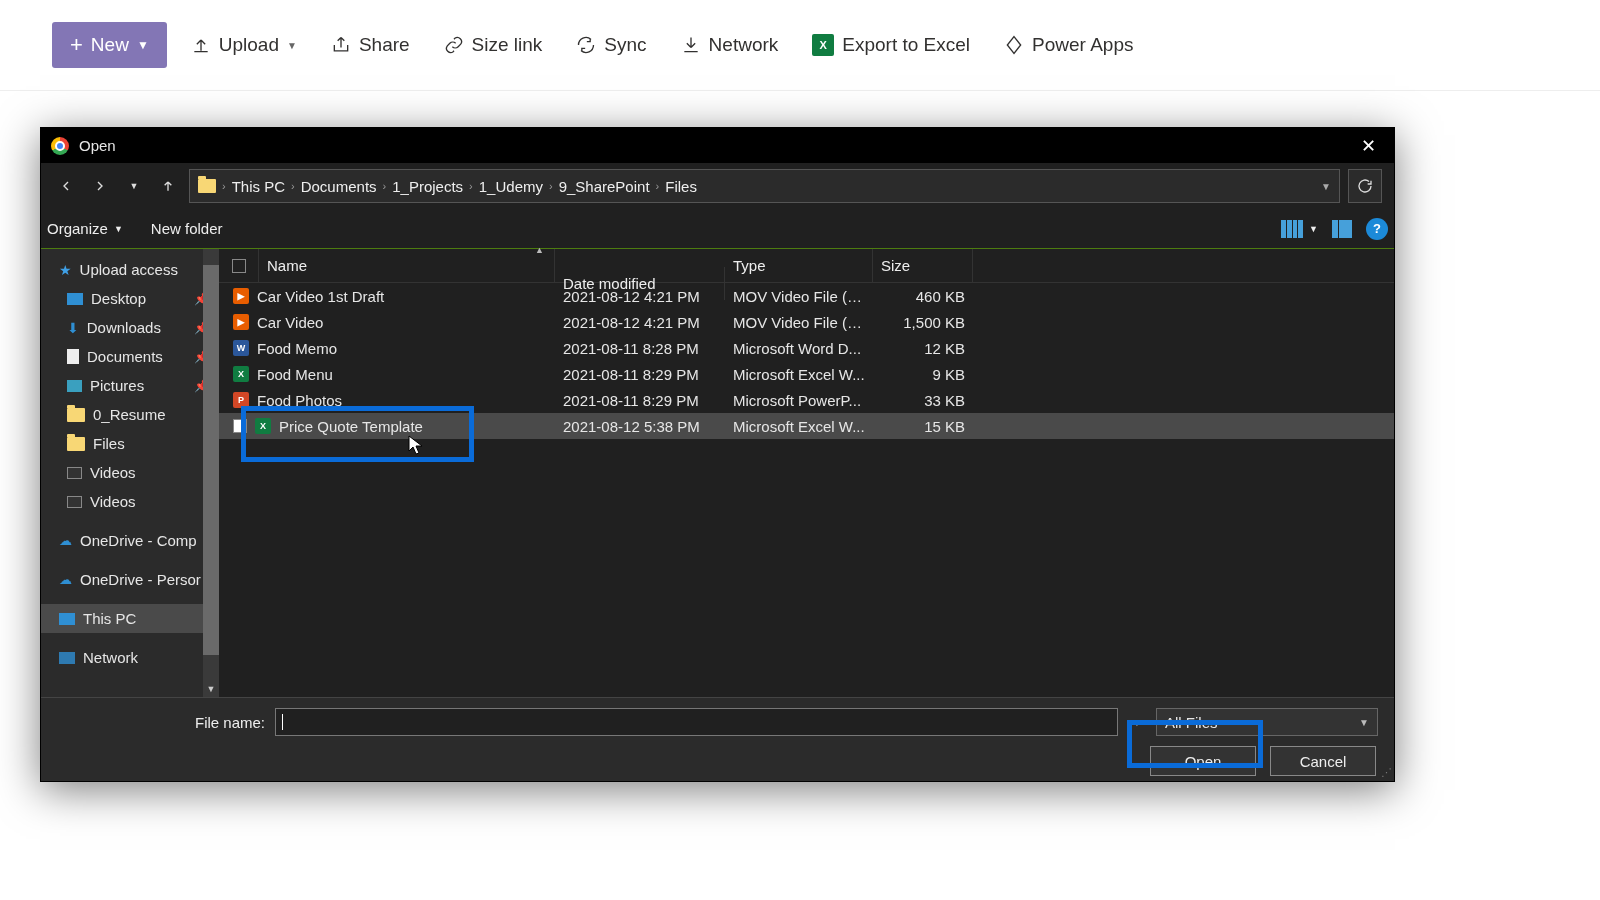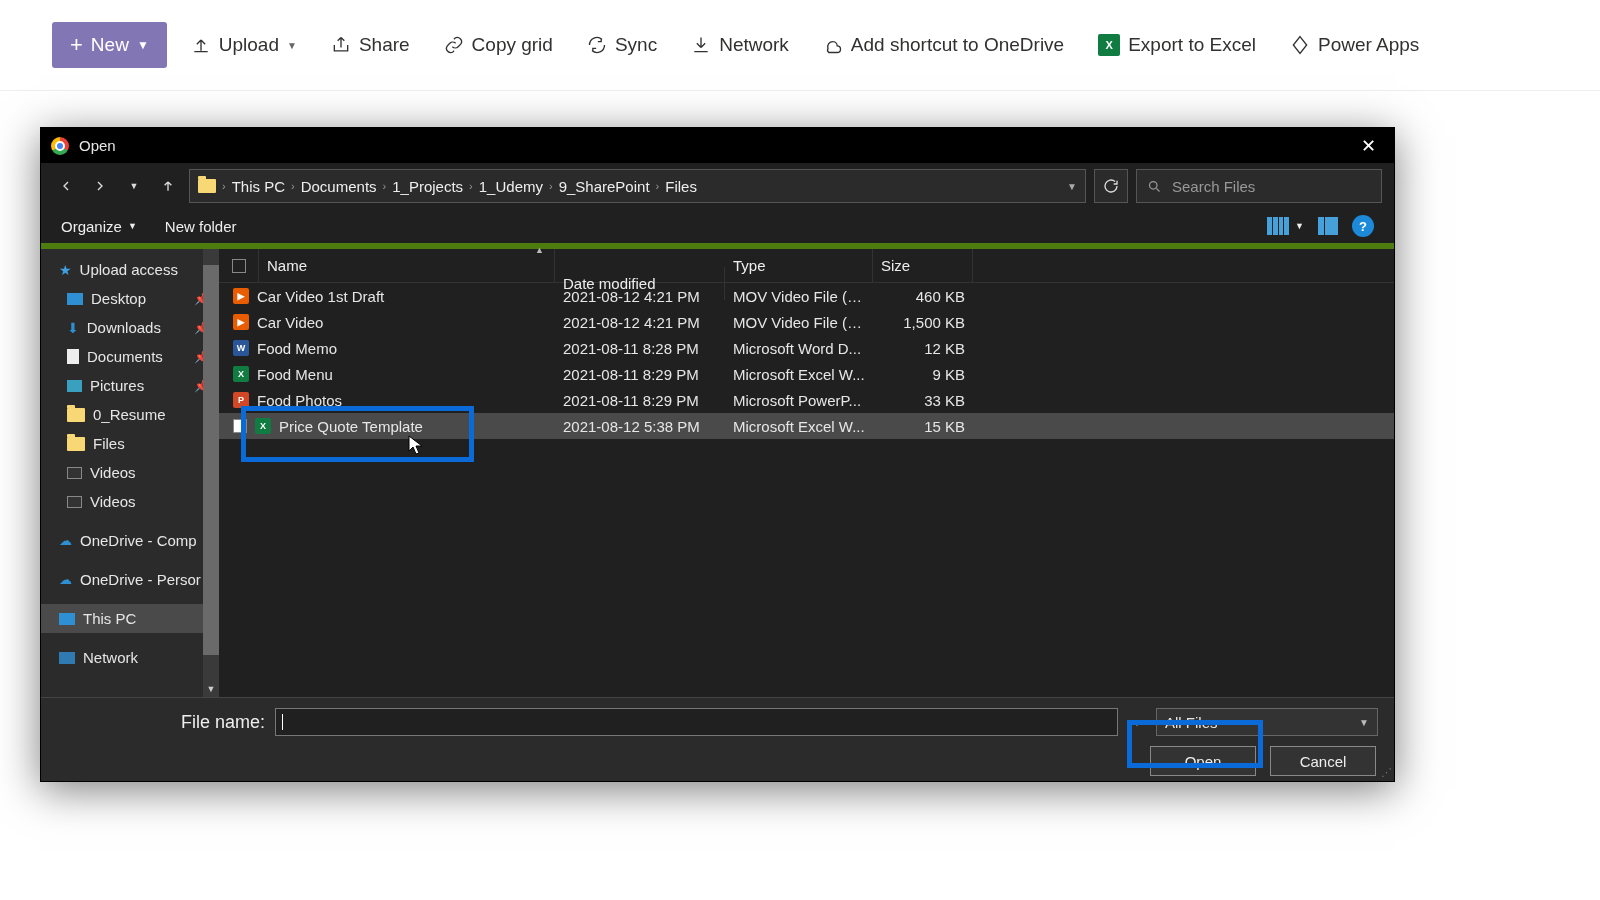--- a/index.html
+++ b/index.html
@@ -26,21 +26,21 @@
   .navbtn svg { width: 16px; height: 16px; }
   .addr { flex: 1; display: flex; align-items: center; background: #2b2b2b; border: 1px solid #555; height: 34px; padding: 0 8px; gap: 6px; font-size: 15px; }
   .folder-ico { width: 18px; height: 14px; background: #f8d775; border-radius: 1px; position: relative; }
   .folder-ico::before { content: ""; position: absolute; top: -3px; left: 0; width: 8px; height: 3px; background: #f8d775; border-radius: 1px 1px 0 0; }
   .crumb { color: #eee; }
   .chev { color: #999; font-size: 11px; }
   .addr .drop { margin-left: auto; color: #aaa; font-size: 10px; }
   .refresh { width: 34px; height: 34px; display: flex; align-items: center; justify-content: center; background: #2b2b2b; border: 1px solid #555; color: #ddd; }
   .search { width: 246px; height: 34px; background: #2b2b2b; border: 1px solid #555; display: flex; align-items: center; padding: 0 10px; gap: 10px; color: #999; font-size: 15px; }
 
-  .toolrow { display: flex; align-items: center; height: 40px; padding: 0 20px; gap: 28px; border-bottom: 6px solid #4d7c0f; }
+  .toolrow { display: flex; align-items: center; height: 40px; padding: 0 6px; gap: 28px; border-bottom: 1px solid #4d7c0f; }
   .toolbtn { display: flex; align-items: center; gap: 6px; font-size: 15px; color: #eee; }
   .toolrow .right { margin-left: auto; display: flex; align-items: center; gap: 14px; }
   .viewbtn { width: 22px; height: 18px; display: flex; gap: 1px; }
   .viewbtn span { background: #46a0da; flex: 1; }
   .help { width: 22px; height: 22px; border-radius: 50%; background: #1c8ad8; color: #fff; display: flex; align-items: center; justify-content: center; font-size: 13px; font-weight: 700; }
 
   .body { flex: 1; display: flex; min-height: 0; }
   .sidebar { width: 178px; background: #2b2b2b; padding: 6px 0; position: relative; overflow: hidden; font-size: 15px; }
   .scroll-track { position: absolute; right: 0; top: 0; bottom: 0; width: 16px; background: #3a3a3a; }
   .scroll-thumb { position: absolute; right: 0; top: 16px; width: 16px; height: 390px; background: #6a6a6a; }
@@ -81,21 +81,21 @@
   .ico-mov { background: #e85d00; }
   .ico-word { background: #2b579a; }
   .ico-xl { background: #107c41; }
   .ico-ppt { background: #d24726; }
 
   .highlight-file { position: absolute; border: 5px solid #0a6bd8; pointer-events: none; }
   .highlight-open { position: absolute; border: 5px solid #0a6bd8; pointer-events: none; }
 
   .bottom { height: 84px; background: #2b2b2b; border-top: 1px solid #444; position: relative; padding: 10px 16px; }
   .fn-row { display: flex; align-items: center; gap: 10px; }
-  .fn-label { font-size: 18px; color: #eee; width: 208px; text-align: right; }
+  .fn-label { font-size: 15px; color: #eee; width: 208px; text-align: right; }
   .fn-input { flex: 1; height: 28px; background: #202020; border: 1px solid #777; display: flex; align-items: center; padding: 0 6px; }
   .fn-input .caret { width: 1px; height: 16px; background: #fff; }
   .fn-drop { width: 18px; color: #bbb; font-size: 10px; text-align: center; }
   .filter { width: 222px; height: 28px; background: #333; border: 1px solid #666; display: flex; align-items: center; padding: 8px 8px; font-size: 15px; }
   .filter .dd { margin-left: auto; font-size: 10px; color: #bbb; }
   .btn-row { display: flex; gap: 14px; justify-content: flex-end; margin-top: 10px; padding-right: 2px; }
   .dlg-btn { width: 106px; height: 30px; border: 1px solid #888; background: #333; color: #eee; display: flex; align-items: center; justify-content: center; font-size: 15px; }
   .resizer { position: absolute; right: 2px; bottom: 2px; color: #777; font-size: 11px; }
 
   .cursor { position: absolute; width: 16px; height: 22px; pointer-events: none; }
@@ -120,39 +120,33 @@
   <div class="sp-item">
     <svg viewBox="0 0 24 24" fill="none" stroke="#323130" stroke-width="1.6">
         <path d="M4 12v7h16v-7M12 3v12m0-12l-4 4m4-4l4 4"></path>
       </svg>
     <span>Share</span>
   </div>
   <div class="sp-item">
     <svg viewBox="0 0 24 24" fill="none" stroke="#323130" stroke-width="1.6">
         <path d="M10 14a5 5 0 007 0l3-3a5 5 0 00-7-7l-1 1M14 10a5 5 0 00-7 0l-3 3a5 5 0 007 7l1-1"></path>
       </svg>
-    <span>Copy grid</span>
+    <span>Size link</span>
   </div>
   <div class="sp-item">
     <svg viewBox="0 0 24 24" fill="none" stroke="#323130" stroke-width="1.6">
         <path d="M21 12a9 9 0 01-15 6.7M3 12a9 9 0 0115-6.7M17 4v4h-4M7 20v-4h4"></path>
       </svg>
     <span>Sync</span>
   </div>
   <div class="sp-item">
     <svg viewBox="0 0 24 24" fill="none" stroke="#323130" stroke-width="1.6">
         <path d="M12 3v12m0 0l-5-5m5 5l5-5M4 20h16"></path>
       </svg>
     <span>Network</span>
-  </div>
-  <div class="sp-item">
-    <svg viewBox="0 0 24 24" fill="none" stroke="#323130" stroke-width="1.6">
-        <path d="M6 16a6 6 0 016-8 5 5 0 015 5 4 4 0 010 8H7a4 4 0 01-1-5z"></path>
-      </svg>
-    <span>Add shortcut to OneDrive</span>
   </div>
   <div class="sp-item">
     <span class="excel-icon">X</span>
     <span>Export to Excel</span>
   </div>
   <div class="sp-item">
     <svg viewBox="0 0 24 24" fill="none" stroke="#323130" stroke-width="1.6">
         <path d="M12 2l8 10-8 10-8-10z"></path>
       </svg>
     <span>Power Apps</span>
@@ -197,27 +191,20 @@
       <span class="crumb">9_SharePoint</span>
       <span class="chev">›</span>
       <span class="crumb">Files</span>
       <span class="drop">▼</span>
     </div>
     <span class="refresh">
         <svg width="16" height="16" viewBox="0 0 24 24" fill="none" stroke="#ddd" stroke-width="2">
           <path d="M21 12a9 9 0 11-3-6.7M21 4v5h-5"></path>
         </svg>
       </span>
-    <div class="search">
-      <svg width="15" height="15" viewBox="0 0 24 24" fill="none" stroke="#999" stroke-width="2">
-          <circle cx="10" cy="10" r="6"></circle>
-          <path d="M20 20l-5-5"></path>
-        </svg>
-      <span>Search Files</span>
-    </div>
   </div>
 
   <div class="toolrow">
     <div class="toolbtn">
       <span>Organize</span>
       <span style="font-size:9px;">▼</span>
     </div>
     <div class="toolbtn">
       <span>New folder</span>
     </div>

